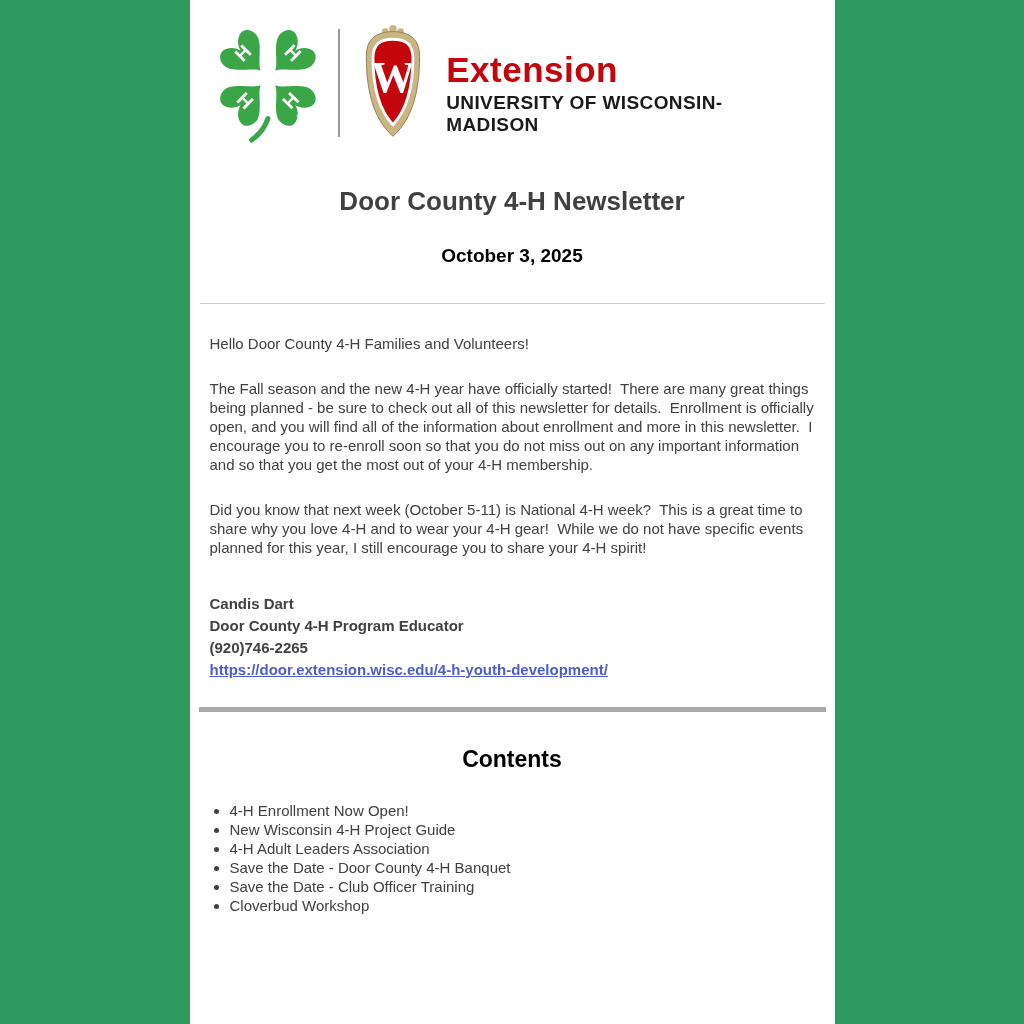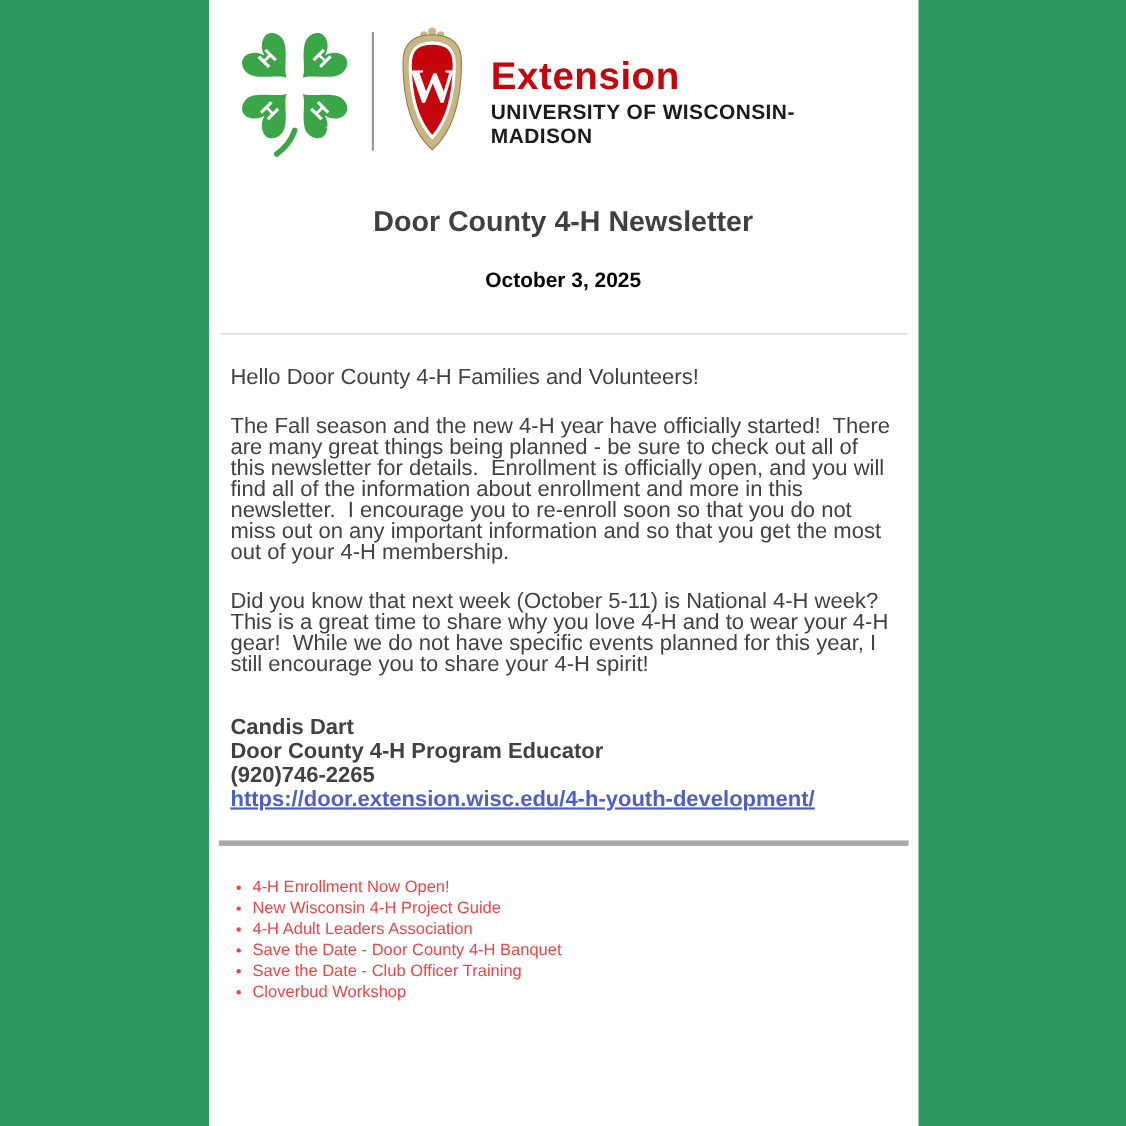--- a/index.html
+++ b/index.html
@@ -69,21 +69,21 @@
   }
   .thin-divider {
     border: none;
     border-top: 1px solid #cccccc;
     margin: 36px 10px 0;
   }
   
   .body-copy {
     padding: 30px 20px 6px;
     color: #414141;
-    font-size: 20px;
+    font-size: 15px;
     line-height: 19px;
   }
   .body-copy p {
     margin: 0 0 26px;
     white-space: pre-wrap;
   }
   .signature {
     margin: 36px 0 0;
     line-height: 22px;
   }
@@ -108,21 +108,21 @@
   .contents-heading {
     text-align: center;
     font-size: 23px;
     font-weight: bold;
     color: #000000;
     margin: 34px 0 0;
   }
   .contents-list {
     margin: 28px 0 16px;
     padding-left: 40px;
-    color: #ef4444;
+    color: #404040;
     font-size: 15px;
     line-height: 19px;
   }
   .contents-list li { margin: 0; }
 </style>
 </head>
 <body>
 
 <div class="email-container">
 
@@ -189,20 +189,21 @@
       <div>Candis Dart</div>
       <div>Door County 4-H Program Educator</div>
       <div>(920)746-2265</div>
       <div><a href="#">https://door.extension.wisc.edu/4-h-youth-development/</a></div>
     </div>
 
   </div>
 
   <hr class="thick-divider">
 
+  <h2 class="contents-heading">Contents</h2>
   <ul class="contents-list">
       <li>4-H Enrollment Now Open!</li>
       <li>New Wisconsin 4-H Project Guide</li>
       <li>4-H Adult Leaders Association</li>
       <li>Save the Date - Door County 4-H Banquet</li>
       <li>Save the Date - Club Officer Training</li>
       <li>Cloverbud Workshop</li>
     </ul>
 
 </div>

